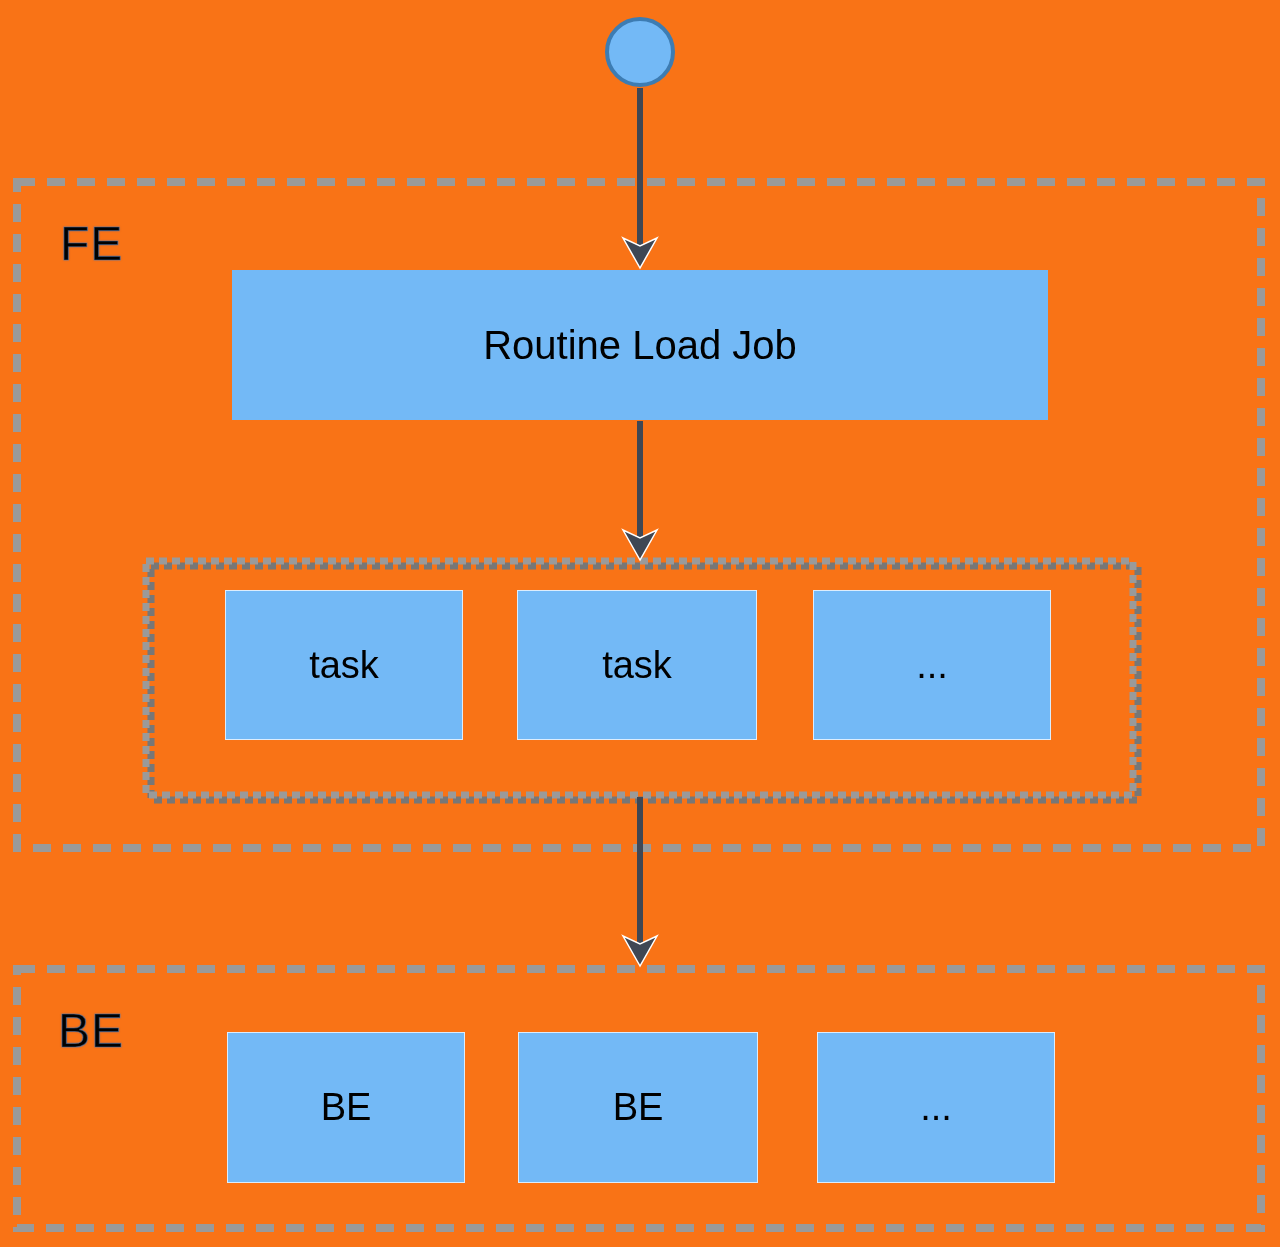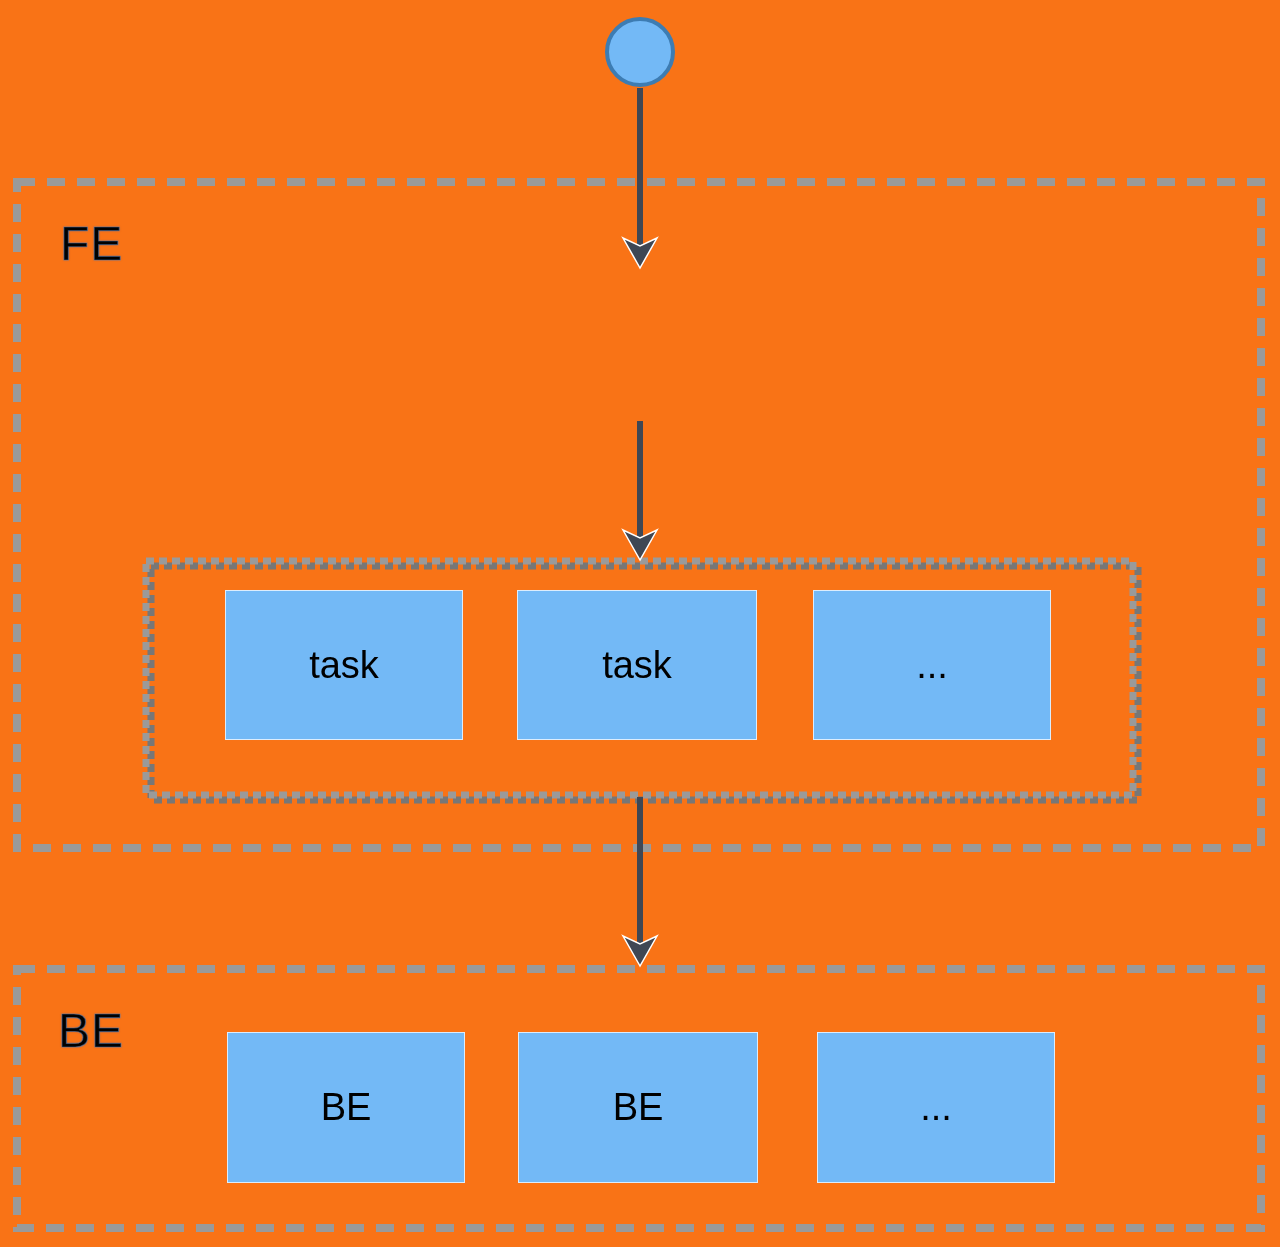--- a/index.html
+++ b/index.html
@@ -61,20 +61,21 @@
     <line x1="640" y1="797" x2="640" y2="946" stroke="#3F4754" stroke-width="6"></line>
     <path d="M 640 966 L 623 936 L 640 944 L 657 936 Z" fill="#3F4754" stroke="#FFFFFF" stroke-width="1.5"></path>
 
     <circle cx="640" cy="52" r="33" fill="#73B9F6" stroke="#3D7CB2" stroke-width="4"></circle>
   </svg>
 
   <div class="container-label" id="fe-label">FE</div>
 
   <div class="container-label" id="be-label">BE</div>
 
+  <div class="node" id="job-box">Routine Load Job</div>
 
   <div class="node small" id="task-1">task</div>
 
   <div class="node small" id="task-2">task</div>
 
   <div class="node small" id="task-3">...</div>
 
   <div class="node small" id="be-1">BE</div>
 
   <div class="node small" id="be-2">BE</div>

